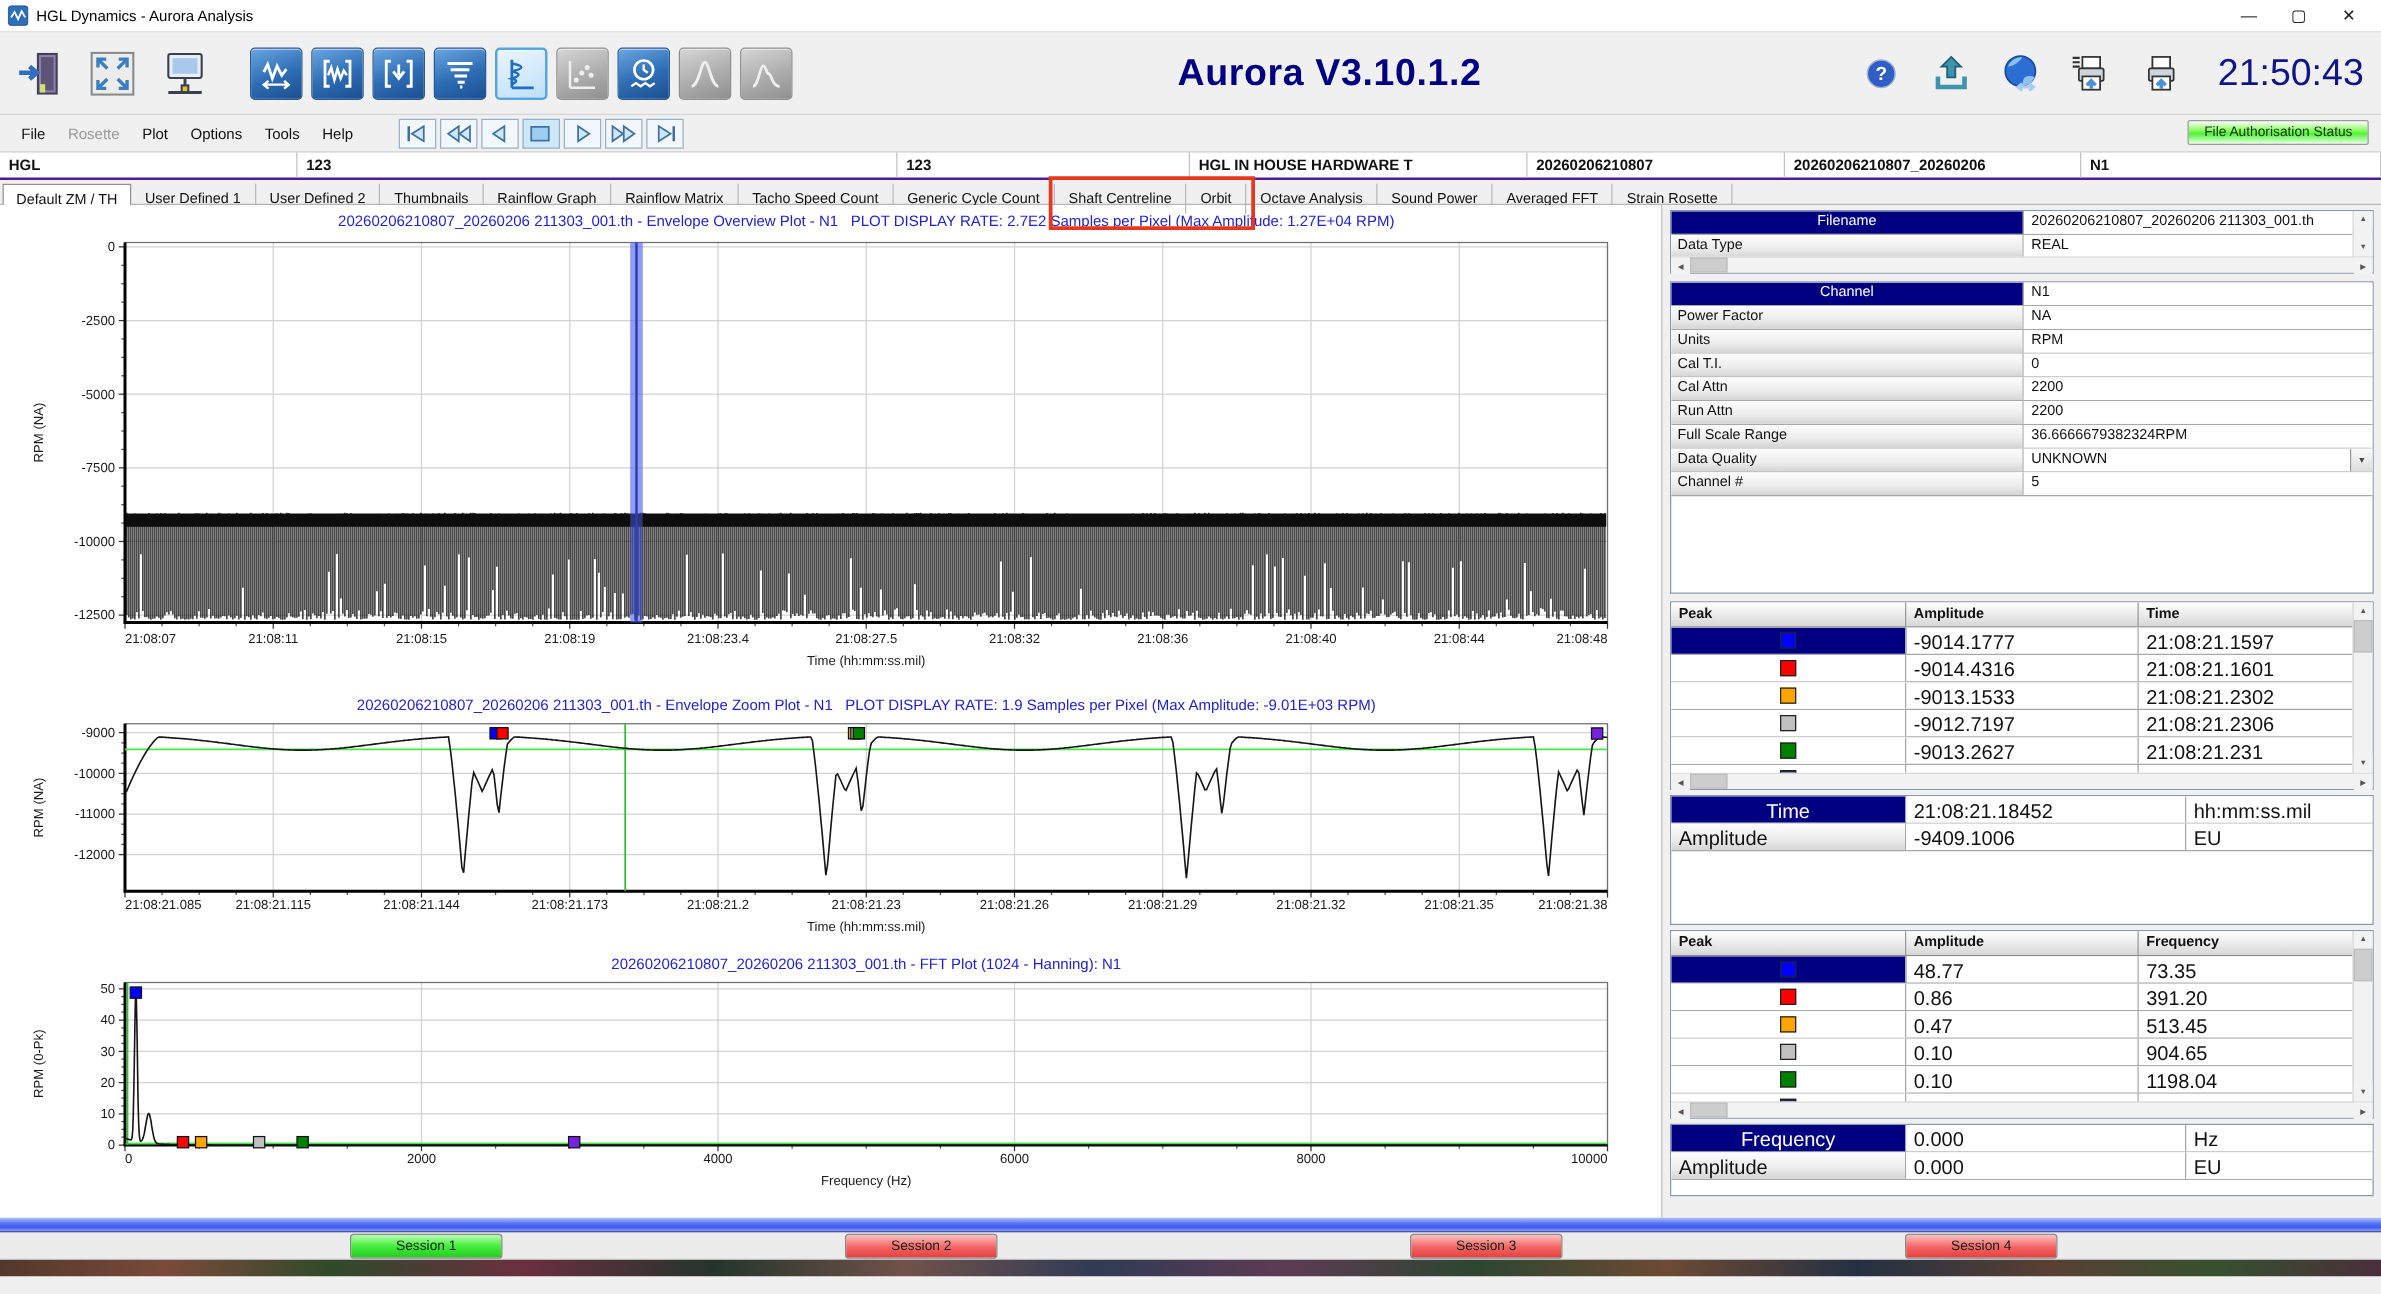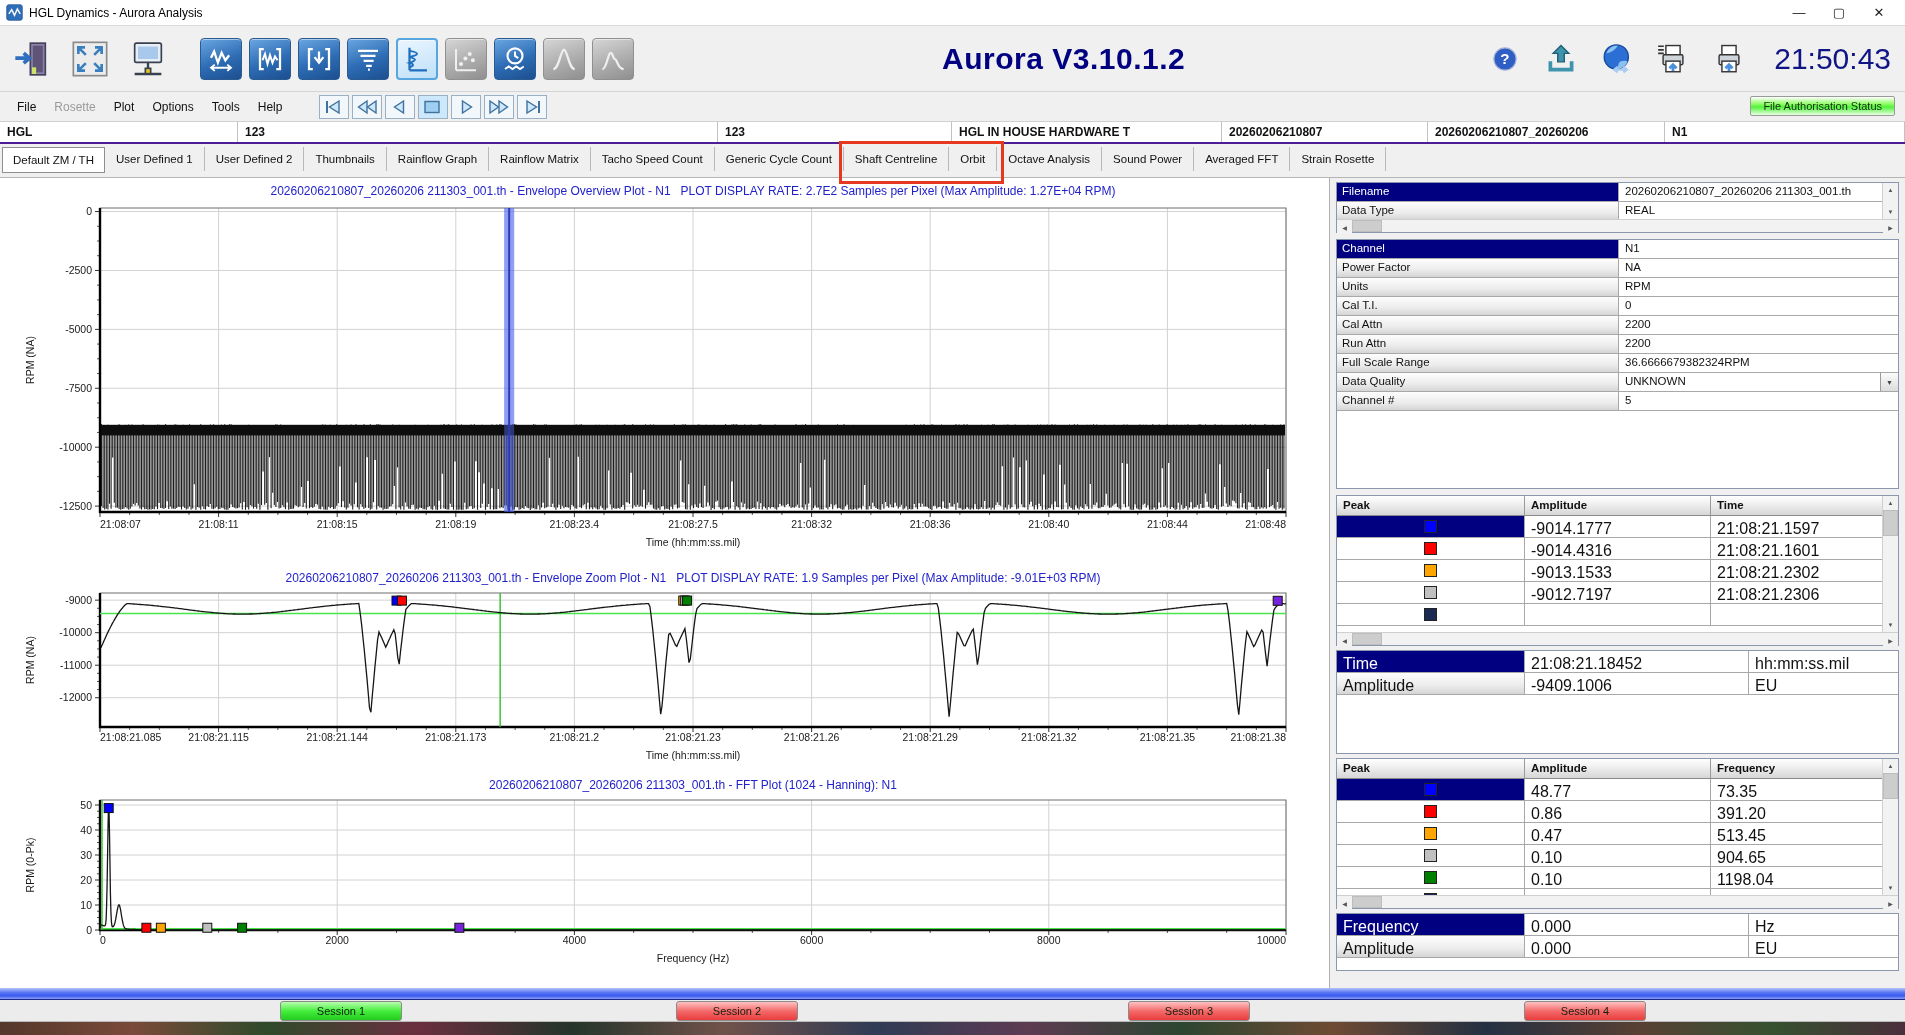--- a/index.html
+++ b/index.html
@@ -28,36 +28,36 @@
   #navgroup{display:flex;margin-left:28px;gap:3px;}
   .navbtn{width:30px;height:24px;background:#f2f7fb;border:1px solid #9ab0c4;display:flex;align-items:center;justify-content:center;}
   .navbtn.stopb{background:#cde8fa;}
   #file-auth{position:absolute;right:10px;top:4px;height:20px;padding:2px 12px;font-size:11px;color:#103010;
     border:1px solid #9a9a9a;border-radius:2px;
     background:linear-gradient(180deg,#ffffff 0%,#8dfd62 40%,#52f23a 55%,#e8ffe4 100%);}
   
   #inforow{height:22px;display:flex;background:#fff;border-bottom:2px solid #4c1d95;}
   .info-cell{border-right:1px solid #c2c2c2;padding:3px 7px;font-weight:bold;font-size:12px;white-space:nowrap;overflow:hidden;}
   
-  #tabrow{height:34px;display:flex;align-items:flex-start;padding:3px 2px 0 2px;background:#f0f0f0;border-bottom:1px solid #b5b5b5;}
+  #tabrow{height:20px;display:flex;align-items:flex-start;padding:3px 2px 0 2px;background:#f0f0f0;border-bottom:1px solid #b5b5b5;}
   .tab{padding:5px 11px;font-size:11.5px;color:#111;border-right:1px solid #b9b9b9;white-space:nowrap;line-height:14px;}
   .tab.selected{background:#fff;border:1px solid #8f8f8f;border-right:1px solid #8f8f8f;padding:5px 10px;}
   .hl-wrap{position:relative;display:flex;}
   .redbox{position:absolute;left:-5px;right:-7px;top:-6px;bottom:-13px;border:3px solid #e6371f;pointer-events:none;z-index:4;}
   
   #main{display:flex;height:810px;}
   #plots{width:1330px;background:#fff;border-right:1px solid #b0b0b0;overflow:hidden;}
   .chart-title{color:#2222cc;font-size:12px;height:18px;white-space:pre;text-align:center;width:1186px;margin-left:100px;overflow:hidden;}
   svg text{font-family:"Liberation Sans",sans-serif;font-size:10.5px;fill:#1a1a1a;}
   #sidebar{flex:1;background:#f0f0f0;padding:4px 6px;}
   .panel{background:#fff;border:1px solid #8a97ad;margin-bottom:6px;position:relative;}
   .row19{display:flex;height:19px;border-bottom:1px solid #a8a8a8;background:#fff;font-size:11.5px;}
   .row22{display:flex;height:22px;border-bottom:1px solid #a8a8a8;background:#fff;font-size:16px;}
   .kcell{padding:2px 5px;background:linear-gradient(180deg,#fdfdfd 0%,#ececec 60%,#d5d5d5 100%);border-right:1px solid #a8a8a8;overflow:hidden;white-space:nowrap;}
-  .kcell.sel{background:#000080;color:#fff;}
+  .kcell.sel{background:#000080;color:#fff;text-align:center;}
   .vcell{flex:1;padding:2px 6px;background:#fff;overflow:hidden;white-space:nowrap;position:relative;}
   .ucell{width:150px;padding:2px 6px;background:#fff;border-left:1px solid #a8a8a8;white-space:nowrap;}
   .ph{display:flex;height:20px;border-bottom:1px solid #8a8a8a;font-weight:bold;font-size:11.5px;
     background:linear-gradient(180deg,#ffffff 0%,#eaeaea 55%,#d6d6d6 100%);}
   .ph>div{padding:3px 6px;border-right:1px solid #9a9a9a;}
   .swatch{width:13px;height:13px;border:1px solid #222;}
   .vscroll{width:16px;background:#f2f2f2;border-left:1px solid #cfcfcf;display:flex;flex-direction:column;align-items:stretch;}
   .sarrow{height:14px;display:flex;align-items:center;justify-content:center;font-size:6px;color:#555;background:#f2f2f2;}
   .sthumb{height:26px;background:#cdcdcd;border:1px solid #bdbdbd;}
   .hscroll{height:13px;background:#f2f2f2;border-top:1px solid #cfcfcf;display:flex;align-items:stretch;}
@@ -1460,20 +1460,27 @@
               </div>
               <div class="row22">
                 <div style="width: 188px; border-right: 1px solid rgb(168, 168, 168); display: flex; align-items: center; justify-content: center; background: rgb(255, 255, 255);">
                   <div class="swatch" style="background: rgb(192, 192, 192);"></div>
                 </div>
                 <div style="width: 186px; padding: 4px 6px; border-right: 1px solid rgb(168, 168, 168);">-9012.7197</div>
                 <div style="flex: 1 1 0%; padding: 4px 6px;">21:08:21.2306</div>
               </div>
               <div class="row22">
                 <div style="width: 188px; border-right: 1px solid rgb(168, 168, 168); display: flex; align-items: center; justify-content: center; background: rgb(255, 255, 255);">
+                  <div class="swatch" style="background: rgb(0, 128, 0);"></div>
+                </div>
+                <div style="width: 186px; padding: 4px 6px; border-right: 1px solid rgb(168, 168, 168);">-9013.2627</div>
+                <div style="flex: 1 1 0%; padding: 4px 6px;">21:08:21.231</div>
+              </div>
+              <div class="row22">
+                <div style="width: 188px; border-right: 1px solid rgb(168, 168, 168); display: flex; align-items: center; justify-content: center; background: rgb(255, 255, 255);">
                   <div class="swatch" style="background: rgb(27, 42, 82);"></div>
                 </div>
                 <div style="width: 186px; padding: 4px 6px; border-right: 1px solid rgb(168, 168, 168);"></div>
                 <div style="flex: 1 1 0%; padding: 4px 6px;"></div>
               </div>
             </div>
           </div>
           <div class="vscroll">
             <div class="sarrow">▲</div>
             <div class="sthumb"></div>

